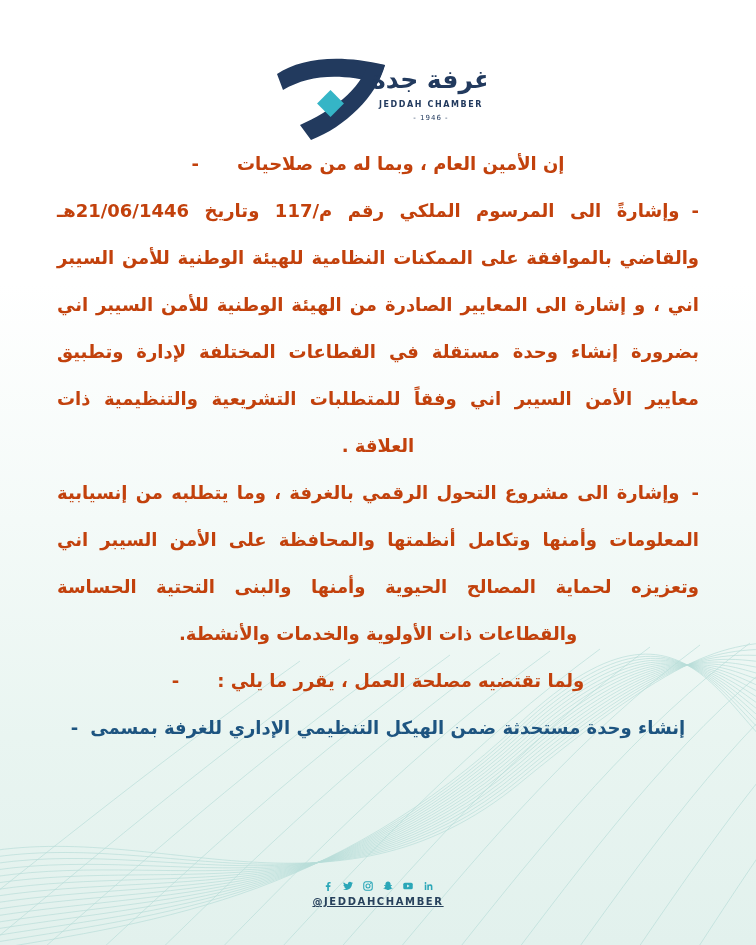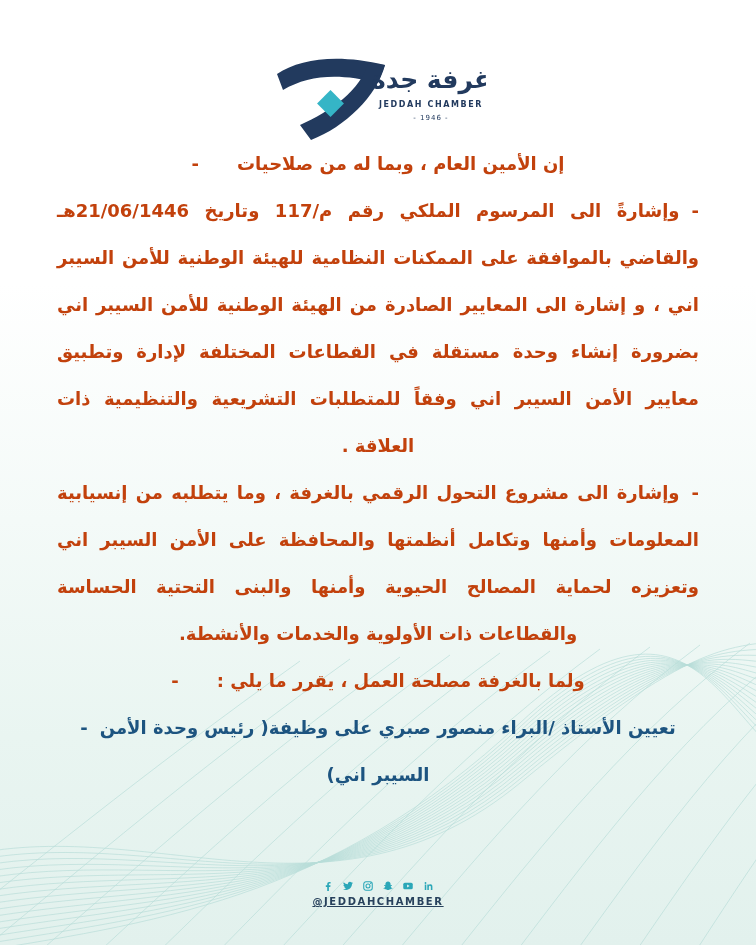--- a/index.html
+++ b/index.html
@@ -52,22 +52,22 @@
       <text x="160" y="36" text-anchor="middle" font-size="25" font-weight="bold" fill="#223a5e" direction="rtl">غرفة جدة</text>
       <text x="160" y="55" text-anchor="middle" font-size="8" font-weight="bold" letter-spacing="1.6" fill="#223a5e">JEDDAH CHAMBER</text>
       <text x="160" y="68" text-anchor="middle" font-size="7" letter-spacing="1" fill="#223a5e">- 1946 -</text>
     </svg>
   </div>
 
   <div class="doc" id="doc-lines">
       <div class="doc-line center color-teal"><span class="bullet gap-wide">-</span><span class="line-text">إن الأمين العام ، وبما له من صلاحيات</span></div>
       <div class="doc-line justify color-teal"><span class="bullet gap-narrow">-</span><span class="line-text">وإشارةً الى المرسوم الملكي رقم م/117 وتاريخ 21/06/1446هـ والقاضي بالموافقة على الممكنات النظامية للهيئة الوطنية للأمن السيبر اني ، و إشارة الى المعايير الصادرة من الهيئة الوطنية للأمن السيبر اني بضرورة إنشاء وحدة مستقلة في القطاعات المختلفة لإدارة وتطبيق معايير الأمن السيبر اني وفقاً للمتطلبات التشريعية والتنظيمية ذات العلاقة .</span></div>
       <div class="doc-line justify color-teal"><span class="bullet gap-narrow">-</span><span class="line-text">وإشارة الى مشروع التحول الرقمي بالغرفة ، وما يتطلبه من إنسيابية المعلومات وأمنها وتكامل أنظمتها والمحافظة على الأمن السيبر اني وتعزيزه لحماية المصالح الحيوية وأمنها والبنى التحتية الحساسة والقطاعات ذات الأولوية والخدمات والأنشطة.</span></div>
-      <div class="doc-line center color-teal"><span class="bullet gap-wide">-</span><span class="line-text">ولما بالغرفة مصلحة العمل ، يقرر ما يلي :</span></div>
-      <div class="doc-line center color-navy"><span class="bullet gap-narrow">-</span><span class="line-text">تعيين الأستاذ /البراء منصور صبري على وظيفة( رئيس وحدة الأمن السيبر اني)</span></div>
+      <div class="doc-line center color-teal"><span class="bullet gap-wide">-</span><span class="line-text">ولما تقتضيه مصلحة العمل ، يقرر ما يلي :</span></div>
+      <div class="doc-line center color-navy"><span class="bullet gap-narrow">-</span><span class="line-text">إنشاء وحدة  مستحدثة ضمن الهيكل التنظيمي الإداري للغرفة  بمسمى</span></div>
     </div>
 
   <svg class="mesh" viewBox="0 0 756 330" preserveAspectRatio="none" id="mesh">
       <path d="M -40 242 C 150 196, 330 324, 520 168 S 730 34, 820 22" fill="none" stroke="#b8dcd8" stroke-width="0.9" opacity="0.75"></path>
       <path d="M -40 248.5 C 150 203.5, 330 321.5, 520 164 S 730 42, 820 31" fill="none" stroke="#b8dcd8" stroke-width="0.9" opacity="0.75"></path>
       <path d="M -40 255 C 150 211, 330 319, 520 160 S 730 50, 820 40" fill="none" stroke="#b8dcd8" stroke-width="0.9" opacity="0.75"></path>
       <path d="M -40 261.5 C 150 218.5, 330 316.5, 520 156 S 730 58, 820 49" fill="none" stroke="#b8dcd8" stroke-width="0.9" opacity="0.75"></path>
       <path d="M -40 268 C 150 226, 330 314, 520 152 S 730 66, 820 58" fill="none" stroke="#b8dcd8" stroke-width="0.9" opacity="0.75"></path>
       <path d="M -40 274.5 C 150 233.5, 330 311.5, 520 148 S 730 74, 820 67" fill="none" stroke="#b8dcd8" stroke-width="0.9" opacity="0.75"></path>
       <path d="M -40 281 C 150 241, 330 309, 520 144 S 730 82, 820 76" fill="none" stroke="#b8dcd8" stroke-width="0.9" opacity="0.75"></path>

